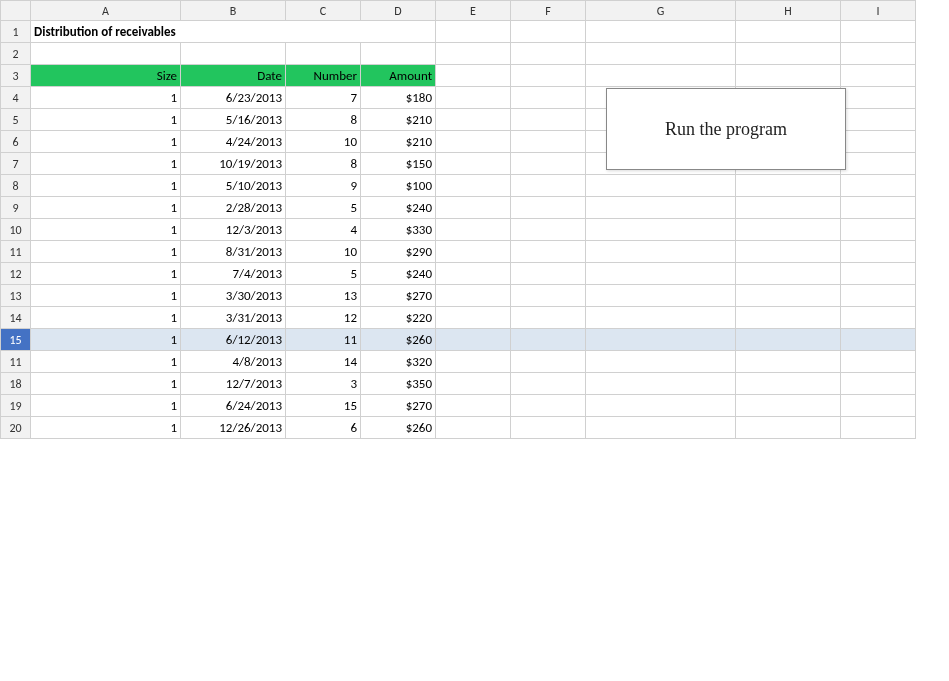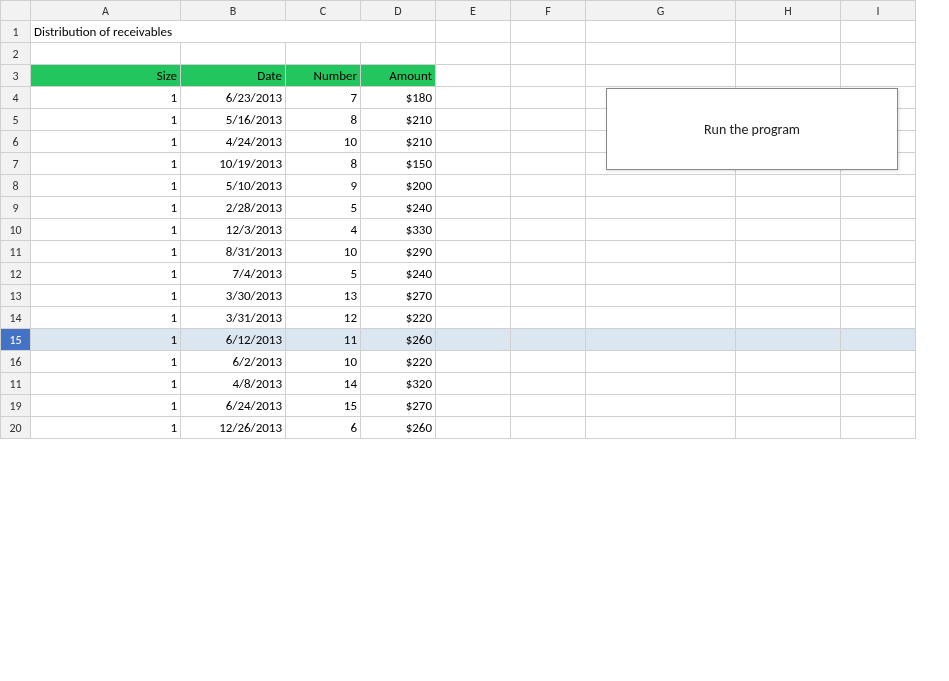--- a/index.html
+++ b/index.html
@@ -76,44 +76,45 @@
       font-weight: normal;
     }
 
     
     .row-highlighted td.cell {
       background: #dce6f1;
     }
 
     
     .title-cell {
-      font-weight: normal;
+      font-weight: bold;
     }
 
     
     .num-right {
       text-align: right;
     }
 
     
     .btn-overlay {
       position: absolute;
       top: 88px;
       left: 606px;
-      width: 292px;
+      width: 240px;
       height: 82px;
       background: #fff;
       border: 1.5px solid #888;
       display: flex;
       align-items: center;
       justify-content: center;
       cursor: pointer;
-      font-size: 14px;
+      font-size: 18px;
       color: #222;
       box-shadow: 1px 1px 3px rgba(0,0,0,0.15);
+      font-family: Liberation Serif, serif;
     }
 
     
     td.row-num-selected {
       background: #4472c4;
       color: #fff;
       border: 1px solid #d0d0d0;
       text-align: center;
       font-size: 12px;
       height: 22px;
@@ -235,21 +236,21 @@
           <td class="cell"></td>
           <td class="cell"></td>
           <td class="cell"></td>
           <td class="cell"></td>
         </tr>
         <tr>
           <td class="row-num">8</td>
           <td class="cell num-right">1</td>
           <td class="cell num-right">5/10/2013</td>
           <td class="cell num-right">9</td>
-          <td class="cell num-right">$200</td>
+          <td class="cell num-right">$100</td>
           <td class="cell"></td>
           <td class="cell"></td>
           <td class="cell"></td>
           <td class="cell"></td>
           <td class="cell"></td>
         </tr>
         <tr>
           <td class="row-num">9</td>
           <td class="cell num-right">1</td>
           <td class="cell num-right">2/28/2013</td>
@@ -327,44 +328,44 @@
           <td class="cell num-right">6/12/2013</td>
           <td class="cell num-right">11</td>
           <td class="cell num-right">$260</td>
           <td class="cell"></td>
           <td class="cell"></td>
           <td class="cell"></td>
           <td class="cell"></td>
           <td class="cell"></td>
         </tr>
         <tr>
-          <td class="row-num">16</td>
-          <td class="cell num-right">1</td>
-          <td class="cell num-right">6/2/2013</td>
-          <td class="cell num-right">10</td>
-          <td class="cell num-right">$220</td>
-          <td class="cell"></td>
-          <td class="cell"></td>
-          <td class="cell"></td>
-          <td class="cell"></td>
-          <td class="cell"></td>
-        </tr>
-        <tr>
           <td class="row-num">11</td>
           <td class="cell num-right">1</td>
           <td class="cell num-right">4/8/2013</td>
           <td class="cell num-right">14</td>
           <td class="cell num-right">$320</td>
           <td class="cell"></td>
           <td class="cell"></td>
           <td class="cell"></td>
           <td class="cell"></td>
           <td class="cell"></td>
         </tr>
         <tr>
+          <td class="row-num">18</td>
+          <td class="cell num-right">1</td>
+          <td class="cell num-right">12/7/2013</td>
+          <td class="cell num-right">3</td>
+          <td class="cell num-right">$350</td>
+          <td class="cell"></td>
+          <td class="cell"></td>
+          <td class="cell"></td>
+          <td class="cell"></td>
+          <td class="cell"></td>
+        </tr>
+        <tr>
           <td class="row-num">19</td>
           <td class="cell num-right">1</td>
           <td class="cell num-right">6/24/2013</td>
           <td class="cell num-right">15</td>
           <td class="cell num-right">$270</td>
           <td class="cell"></td>
           <td class="cell"></td>
           <td class="cell"></td>
           <td class="cell"></td>
           <td class="cell"></td>

